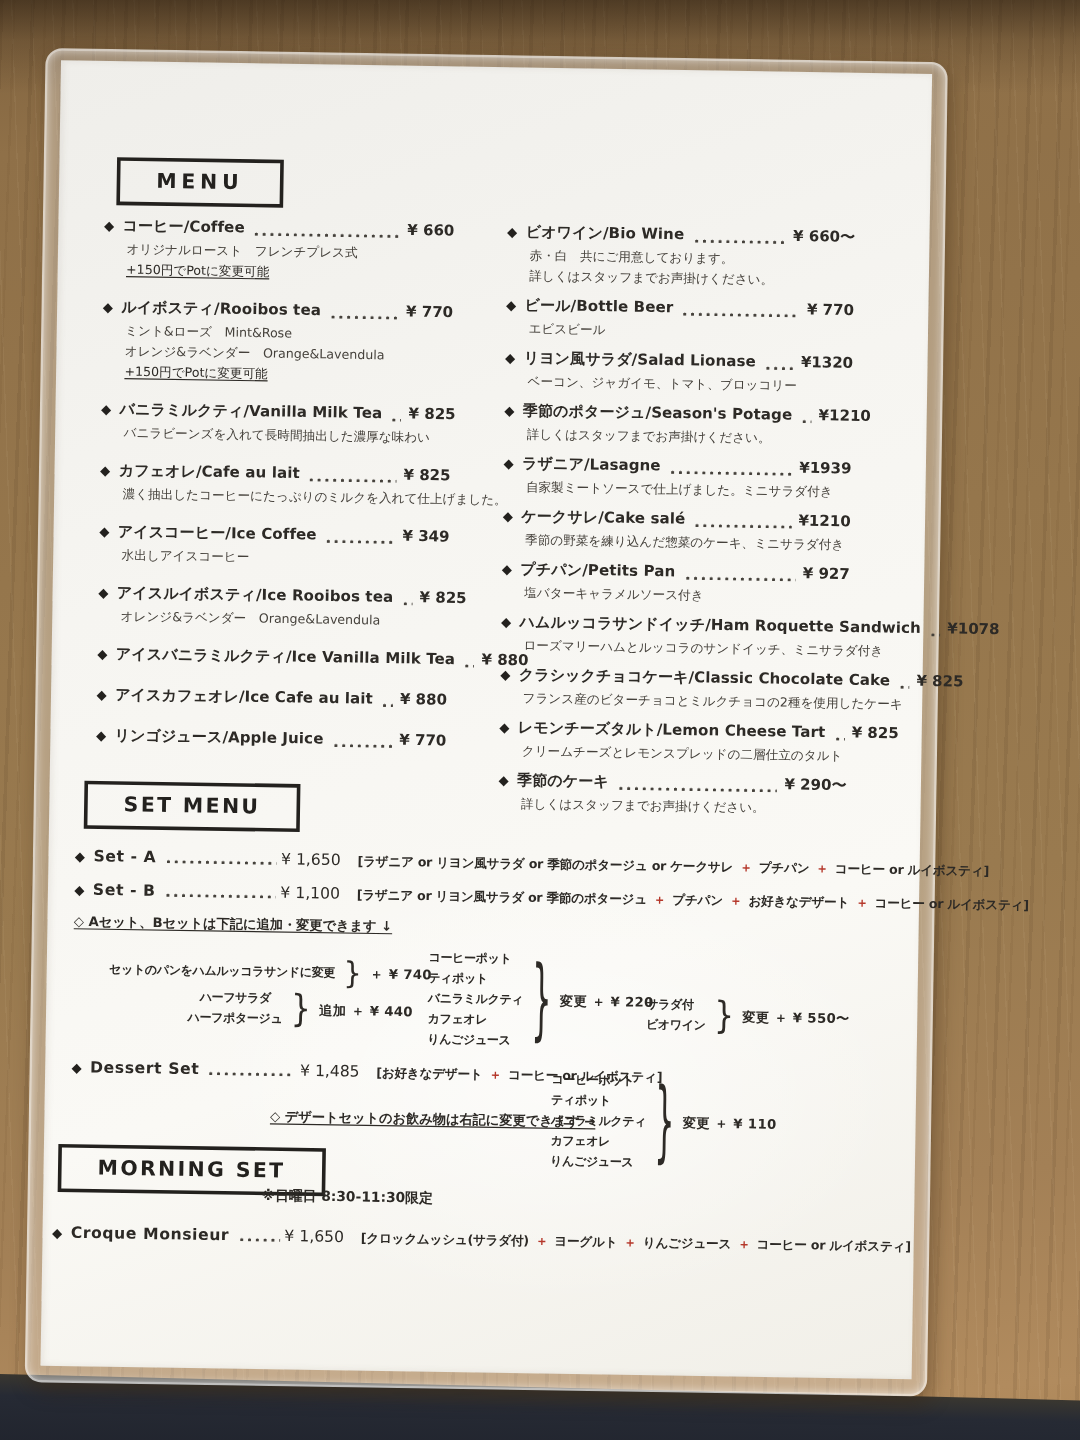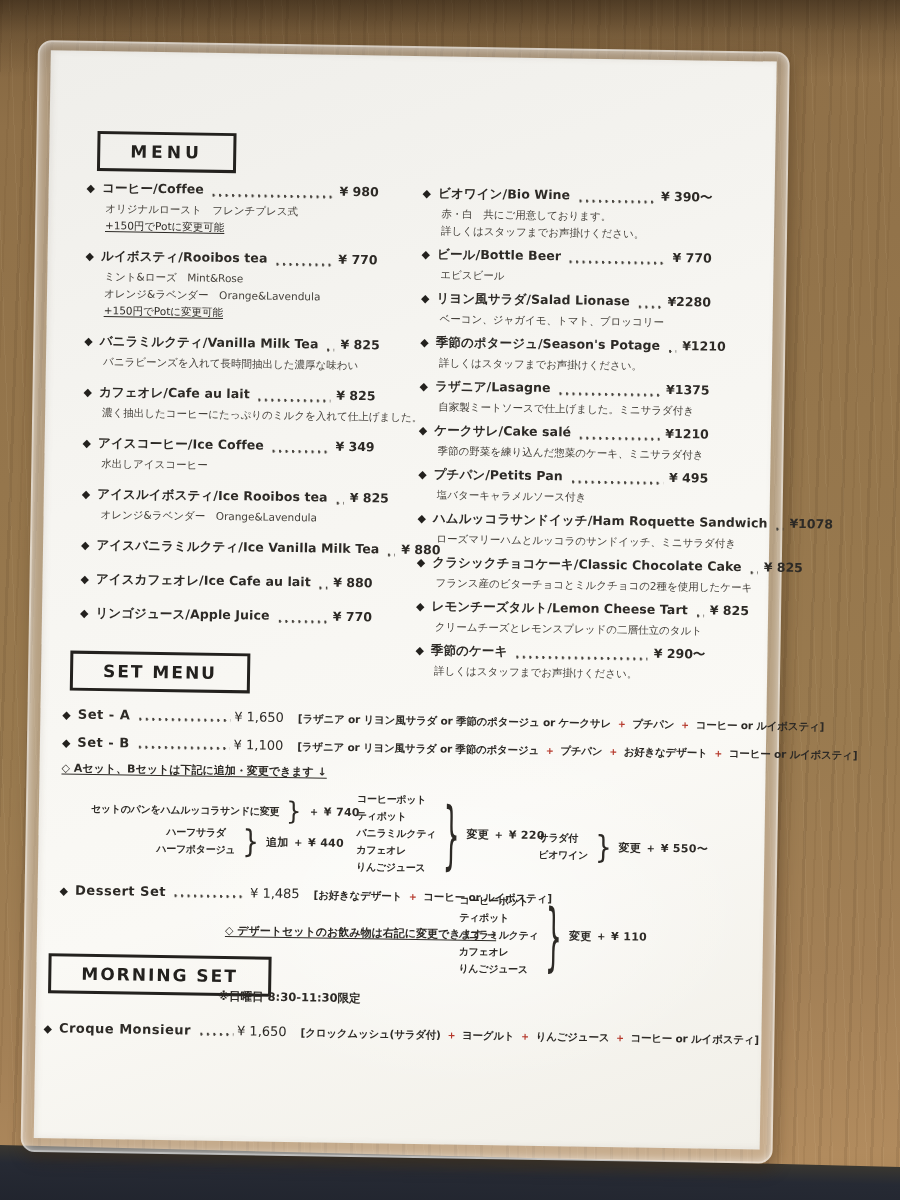--- a/index.html
+++ b/index.html
@@ -98,21 +98,21 @@
     <div class="paper">
 
       <div class="tbox" style="left:48px;top:80px;">MENU</div>
       <div class="menu-cols">
         <div class="col-left">
             <div class="item">
               <div class="irow">
                 <span class="dia">◆</span>
                 <span class="iname">コーヒー/Coffee</span>
                 <span class="dots"></span>
-                <span class="iprice">¥ 980</span>
+                <span class="iprice">¥ 660</span>
               </div>
               <div class="desc">オリジナルロースト　フレンチプレス式</div>
               <div class="desc uline">+150円でPotに変更可能</div>
             </div>
             <div class="item">
               <div class="irow">
                 <span class="dia">◆</span>
                 <span class="iname">ルイボスティ/Rooibos tea</span>
                 <span class="dots"></span>
                 <span class="iprice">¥ 770</span>
@@ -181,76 +181,76 @@
                 <span class="iprice">¥ 770</span>
               </div>
             </div>
           </div>
         <div class="col-right">
             <div class="item">
               <div class="irow">
                 <span class="dia">◆</span>
                 <span class="iname">ビオワイン/Bio Wine</span>
                 <span class="dots"></span>
-                <span class="iprice">¥ 390〜</span>
+                <span class="iprice">¥ 660〜</span>
               </div>
               <div class="desc">赤・白　共にご用意しております。</div>
               <div class="desc">詳しくはスタッフまでお声掛けください。</div>
             </div>
             <div class="item">
               <div class="irow">
                 <span class="dia">◆</span>
                 <span class="iname">ビール/Bottle Beer</span>
                 <span class="dots"></span>
                 <span class="iprice">¥ 770</span>
               </div>
               <div class="desc">エビスビール</div>
             </div>
             <div class="item">
               <div class="irow">
                 <span class="dia">◆</span>
                 <span class="iname">リヨン風サラダ/Salad Lionase</span>
                 <span class="dots"></span>
-                <span class="iprice">¥2280</span>
+                <span class="iprice">¥1320</span>
               </div>
               <div class="desc">ベーコン、ジャガイモ、トマト、ブロッコリー</div>
             </div>
             <div class="item">
               <div class="irow">
                 <span class="dia">◆</span>
                 <span class="iname">季節のポタージュ/Season's Potage</span>
                 <span class="dots"></span>
                 <span class="iprice">¥1210</span>
               </div>
               <div class="desc">詳しくはスタッフまでお声掛けください。</div>
             </div>
             <div class="item">
               <div class="irow">
                 <span class="dia">◆</span>
                 <span class="iname">ラザニア/Lasagne</span>
                 <span class="dots"></span>
-                <span class="iprice">¥1375</span>
+                <span class="iprice">¥1939</span>
               </div>
               <div class="desc">自家製ミートソースで仕上げました。ミニサラダ付き</div>
             </div>
             <div class="item">
               <div class="irow">
                 <span class="dia">◆</span>
                 <span class="iname">ケークサレ/Cake salé</span>
                 <span class="dots"></span>
                 <span class="iprice">¥1210</span>
               </div>
               <div class="desc">季節の野菜を練り込んだ惣菜のケーキ、ミニサラダ付き</div>
             </div>
             <div class="item">
               <div class="irow">
                 <span class="dia">◆</span>
                 <span class="iname">プチパン/Petits Pan</span>
                 <span class="dots"></span>
-                <span class="iprice">¥ 495</span>
+                <span class="iprice">¥ 927</span>
               </div>
               <div class="desc">塩バターキャラメルソース付き</div>
             </div>
             <div class="item">
               <div class="irow">
                 <span class="dia">◆</span>
                 <span class="iname">ハムルッコラサンドイッチ/Ham Roquette Sandwich</span>
                 <span class="dots"></span>
                 <span class="iprice">¥1078</span>
               </div>

